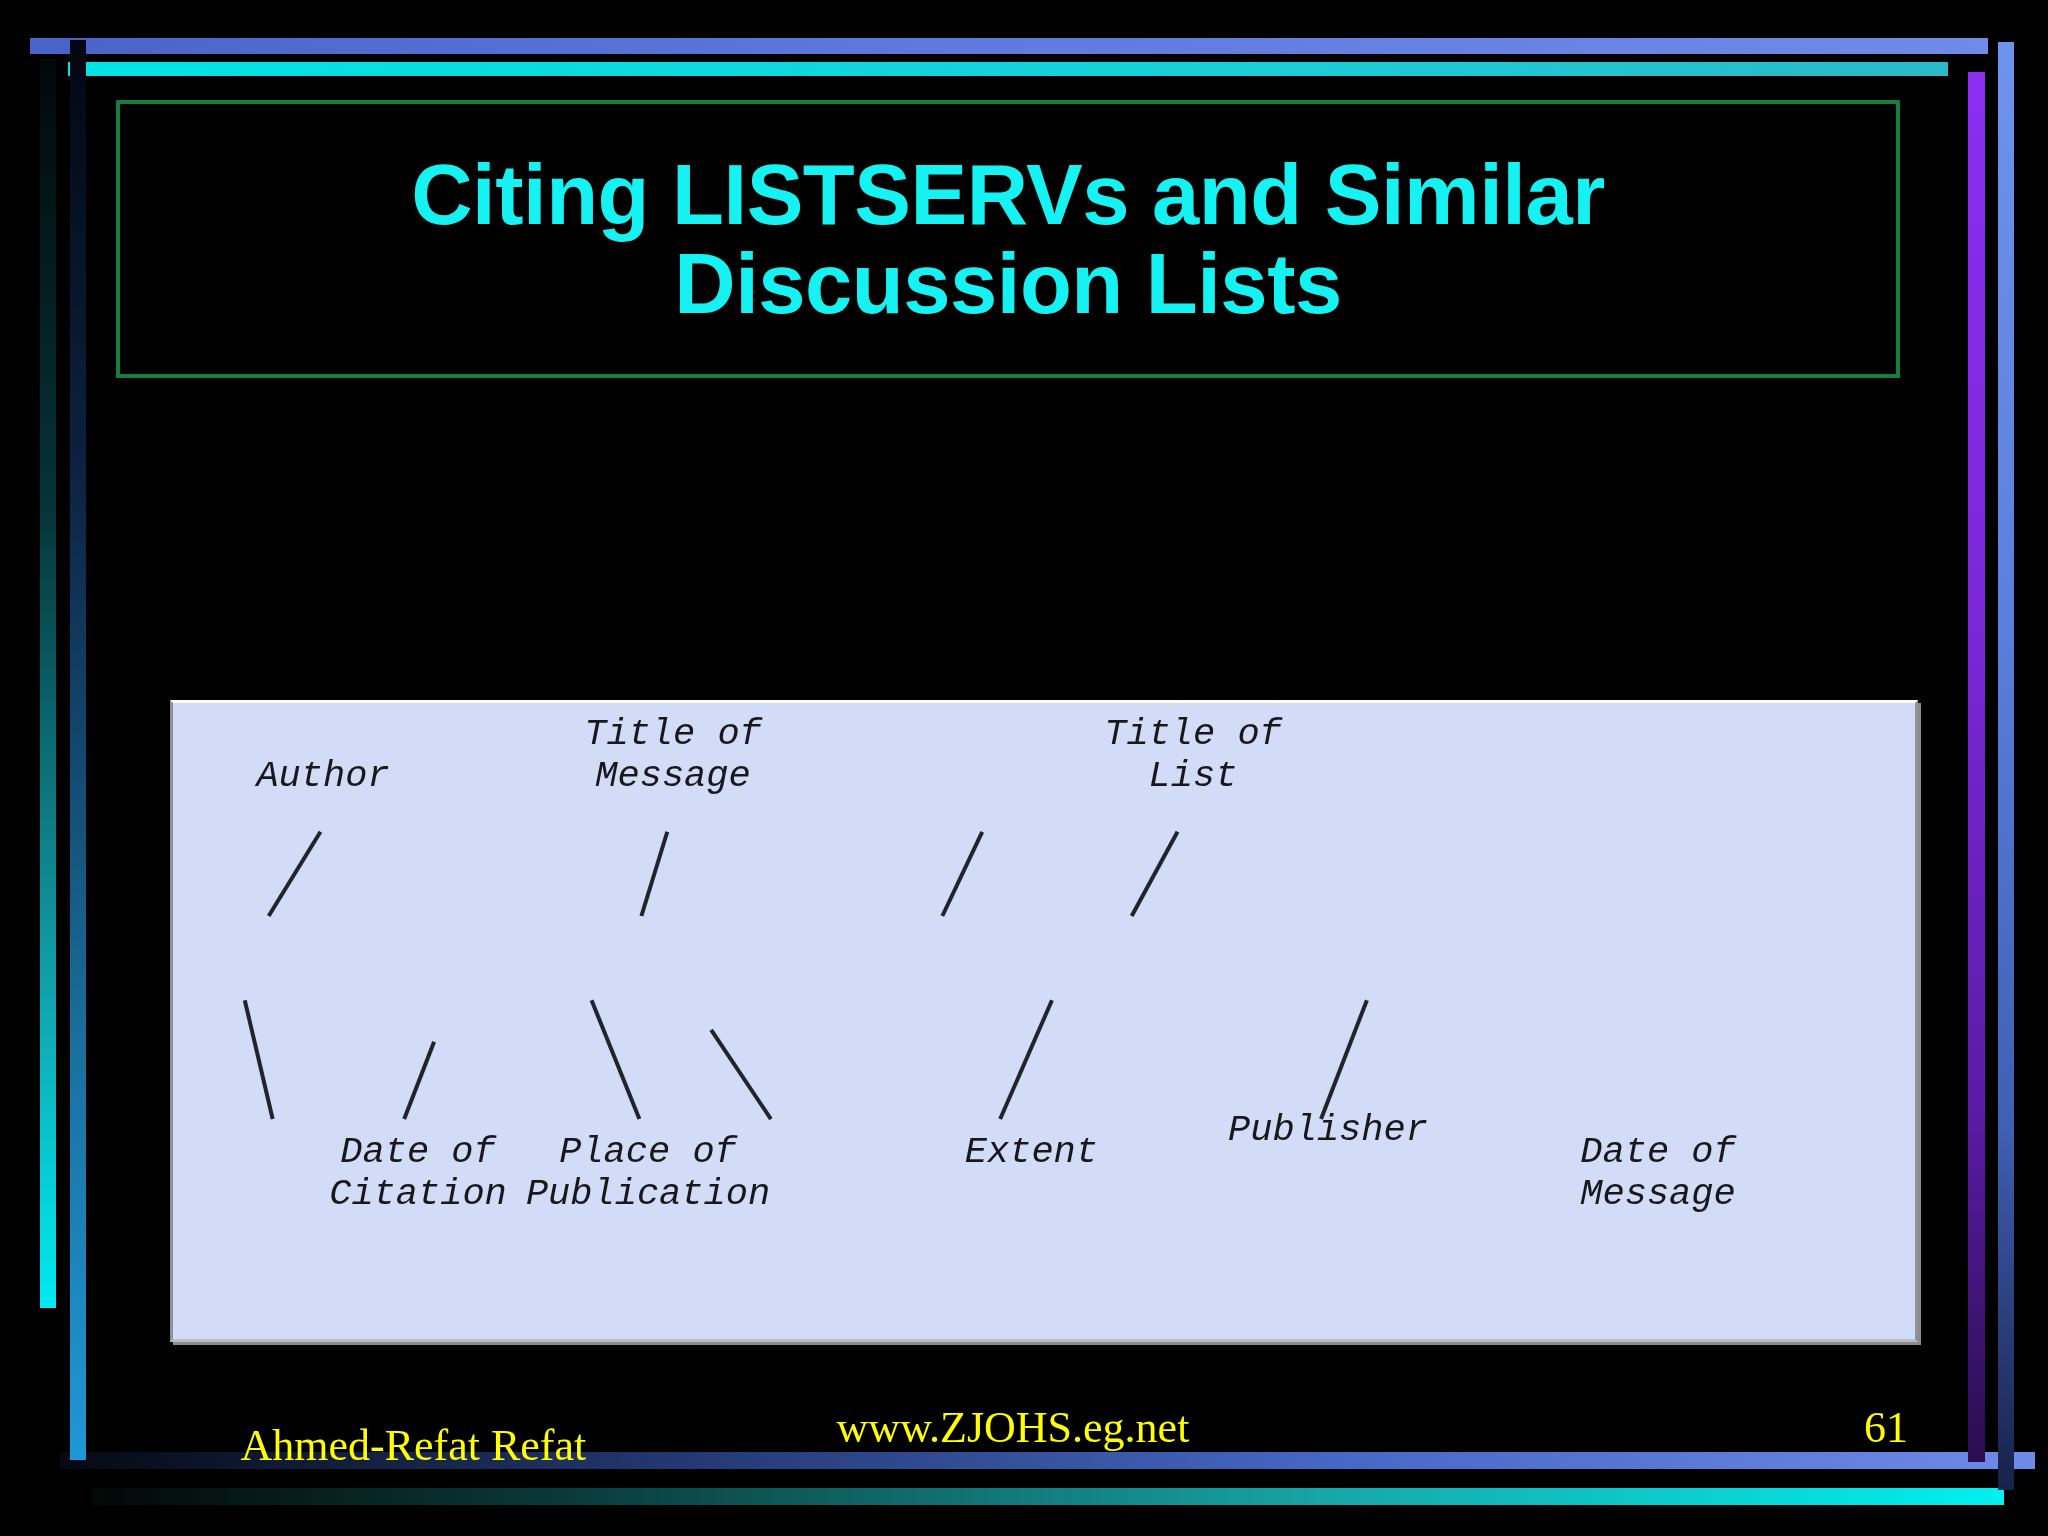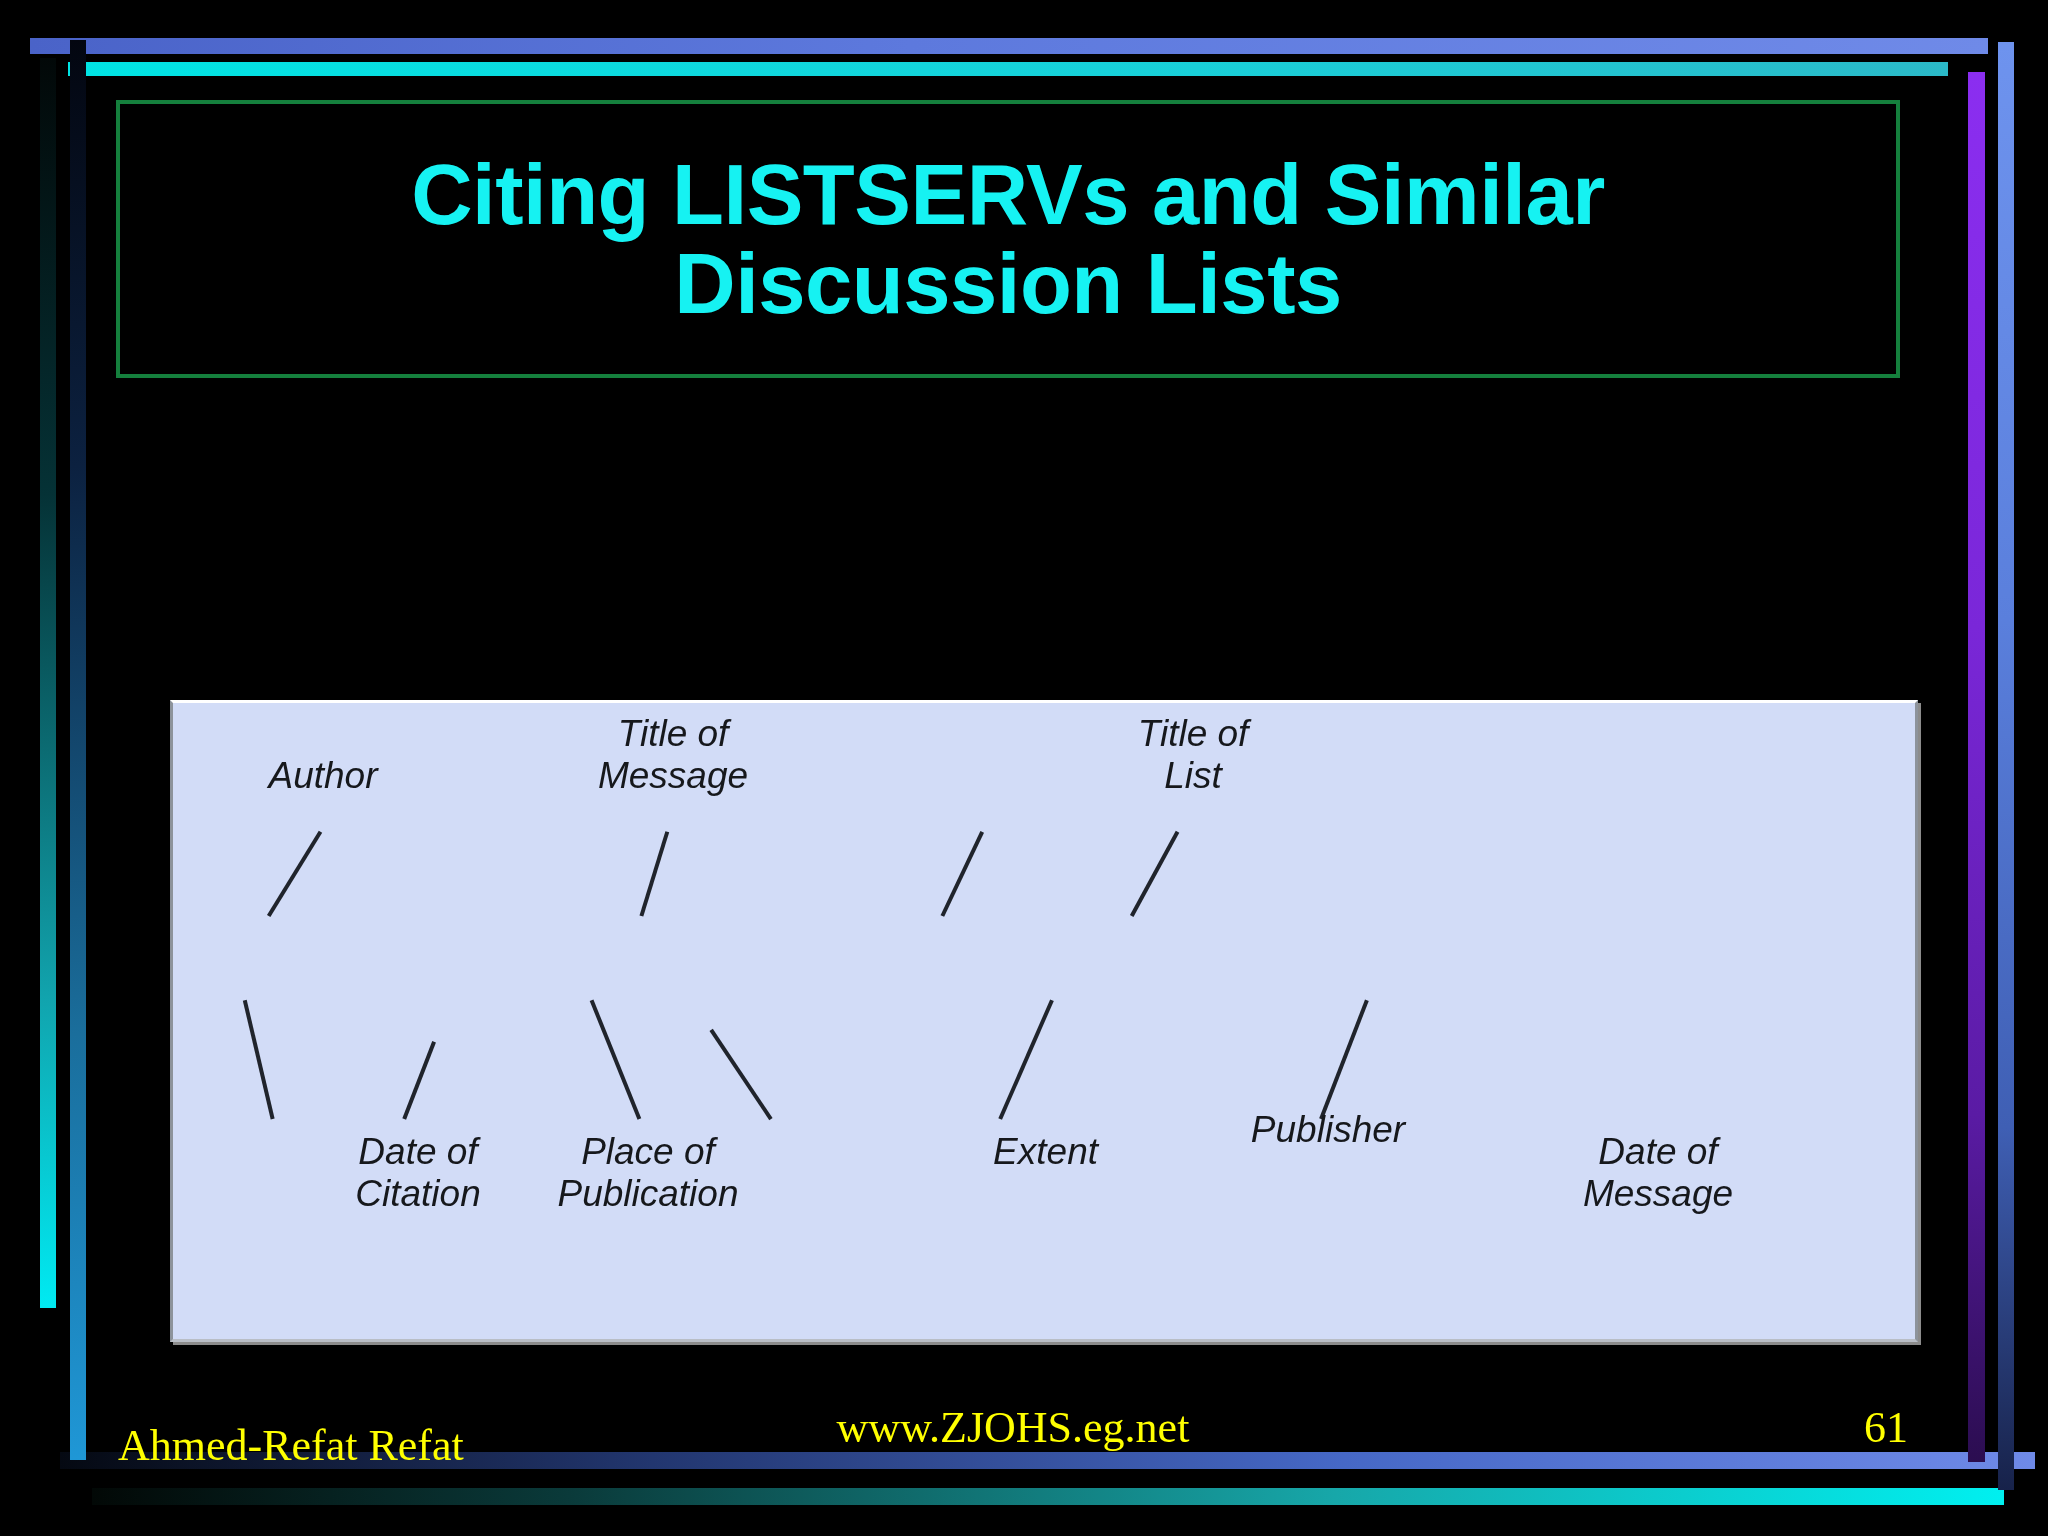--- a/index.html
+++ b/index.html
@@ -124,21 +124,21 @@
   #leaders {
     position: absolute;
     left: 0; top: 0;
     width: 100%; height: 100%;
     pointer-events: none;
   }
 
   
   .callout {
     position: absolute;
-    font-family: Liberation Sans, sans-serif;
+    font-family: Liberation Mono, monospace;
     font-style: italic;
     font-size: 37px;
     line-height: 1.14;
     color: #16181c;
     text-align: center;
     white-space: pre-line;
   }
 
   
   #citation-text {
@@ -158,21 +158,21 @@
   #footer {
     position: absolute;
     left: 118px; top: 1396px;
     width: 1790px; height: 62px;
     display: flex;
     align-items: center;
     color: #ffff00;
     font-family: "Liberation Serif", serif;
     font-size: 44px;
   }
-  #footer-left   { flex: 0 0 33%; text-align: left; margin-top: 36px; }
+  #footer-left   { flex: 0 0 33%; text-align: center; margin-top: 36px; }
   #footer-center { flex: 0 0 34%; text-align: center; }
   #footer-right  { flex: 0 0 33%; text-align: right; padding-right: 30px; }
 </style>
 </head>
 <body>
 
 <div id="slide">
 
   <div class="bar bar-top-blue"></div>
   <div class="bar bar-top-cyan"></div>

